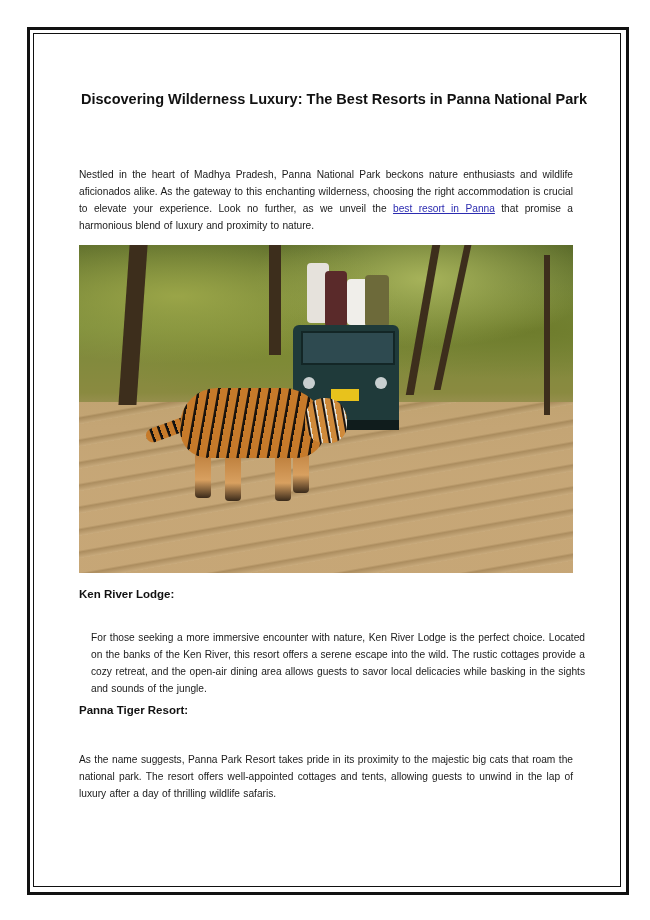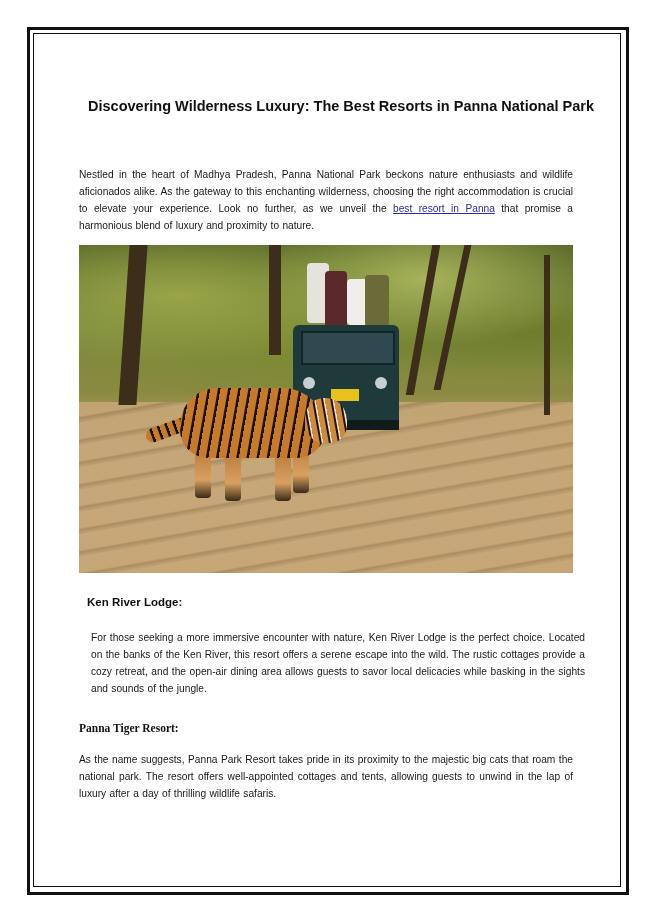--- a/index.html
+++ b/index.html
@@ -6,21 +6,21 @@
   body { width: 650px; height: 920px; position: relative; overflow: hidden; font-family: "Liberation Sans", sans-serif; color: #111; }
   .border-outer { position: absolute; left: 27px; top: 27px; width: 596px; height: 862px; border: 3px solid #111; box-sizing: content-box; }
   .border-inner { position: absolute; left: 33px; top: 33px; width: 586px; height: 852px; border: 1px solid #111; box-sizing: content-box; }
   .title { position: absolute; left: 70px; width: 510px; top: 78px; text-align: center; font-weight: bold; font-size: 14.5px; line-height: 24px; color: #111; }
   .para { position: absolute; left: 79px; width: 494px; font-size: 10.2px; line-height: 17px; text-align: justify; color: #1a1a1a; word-spacing: 0.5px; }
   .p-intro { top: 166px; }
   .link { color: #2b2bb0; text-decoration: underline; }
   .heading { position: absolute; left: 79px; font-weight: bold; font-size: 11.5px; color: #111; }
   .h-ken { top: 588px; }
   .p-ken { top: 617px; }
-  .h-tiger { top: 722px; font-family: Liberation Serif, serif; }
+  .h-tiger { top: 704px; }
   .p-tiger { top: 751px; }
 
   .photo { position: absolute; left: 79px; top: 245px; width: 494px; height: 328px; overflow: hidden;
     background: linear-gradient(180deg, #5a6a2a 0%, #7a8a3a 25%, #8a8a40 45%, #b09a6a 55%, #c8ad80 70%, #c9a97a 100%); }
   .photo .foliage { position: absolute; left: 0; top: 0; width: 100%; height: 52%;
     background: radial-gradient(ellipse at 20% 30%, #9aa548 0%, transparent 40%),
                 radial-gradient(ellipse at 70% 20%, #a7b35a 0%, transparent 35%),
                 radial-gradient(ellipse at 90% 50%, #6e7c2c 0%, transparent 40%),
                 radial-gradient(ellipse at 40% 60%, #7d8a34 0%, transparent 40%); }
   .photo .road { position: absolute; left: 0; top: 48%; width: 100%; height: 52%;
@@ -46,21 +46,21 @@
   .tiger .leg { position: absolute; width: 16px; height: 60px; background: linear-gradient(180deg, #b06e2a, #d8a060 70%, #3a2a1a); border-radius: 4px; }
   .tiger .tail { position: absolute; left: 0; top: 40px; width: 45px; height: 14px; border-radius: 10px;
     background: repeating-linear-gradient(90deg, #c67a2a 0px, #c67a2a 5px, #111 6px, #111 8px); transform: rotate(-20deg); }
 </style>
 </head>
 <body>
 
 <div class="border-outer"></div>
 <div class="border-inner"></div>
 
-<h1 class="title" style="margin:16px;">Discovering Wilderness Luxury: The Best Resorts in Panna National Park</h1>
+<h1 class="title" style="margin:9px;">Discovering Wilderness Luxury: The Best Resorts in Panna National Park</h1>
 
 <p class="para p-intro" style="margin:0;"><span>Nestled in the heart of Madhya Pradesh, Panna National Park beckons nature enthusiasts and wildlife aficionados alike. As the gateway to this enchanting wilderness, choosing the right accommodation is crucial to elevate your experience. Look no further, as we unveil the </span><a class="link">best resort in Panna</a><span> that promise a harmonious blend of luxury and proximity to nature.</span></p>
 
 <div class="photo" role="img" aria-label="Tiger crossing a dirt road in front of a safari jeep with tourists taking photos">
   <div class="foliage"></div>
   <div class="road"></div>
   <div class="trunk t1"></div>
   <div class="trunk t2"></div>
   <div class="trunk t3"></div>
   <div class="trunk t4"></div>
@@ -82,17 +82,17 @@
     <div class="tail"></div>
     <div class="leg" style="left:50px;top:55px;"></div>
     <div class="leg" style="left:80px;top:58px;"></div>
     <div class="leg" style="left:130px;top:58px;"></div>
     <div class="leg" style="left:148px;top:50px;"></div>
     <div class="body"></div>
     <div class="head"></div>
   </div>
 </div>
 
-<h2 class="heading h-ken" style="margin:8px;">Ken River Lodge:</h2>
+<h2 class="heading h-ken" style="margin:0;">Ken River Lodge:</h2>
 <p class="para p-ken" style="margin:12px;">For those seeking a more immersive encounter with nature, Ken River Lodge is the perfect choice. Located on the banks of the Ken River, this resort offers a serene escape into the wild. The rustic cottages provide a cozy retreat, and the open-air dining area allows guests to savor local delicacies while basking in the sights and sounds of the jungle.</p>
 
 <h2 class="heading h-tiger" style="margin:0;">Panna Tiger Resort:</h2>
 <p class="para p-tiger" style="margin:0;">As the name suggests, Panna Park Resort takes pride in its proximity to the majestic big cats that roam the national park. The resort offers well-appointed cottages and tents, allowing guests to unwind in the lap of luxury after a day of thrilling wildlife safaris.</p>
 
 </body></html>

